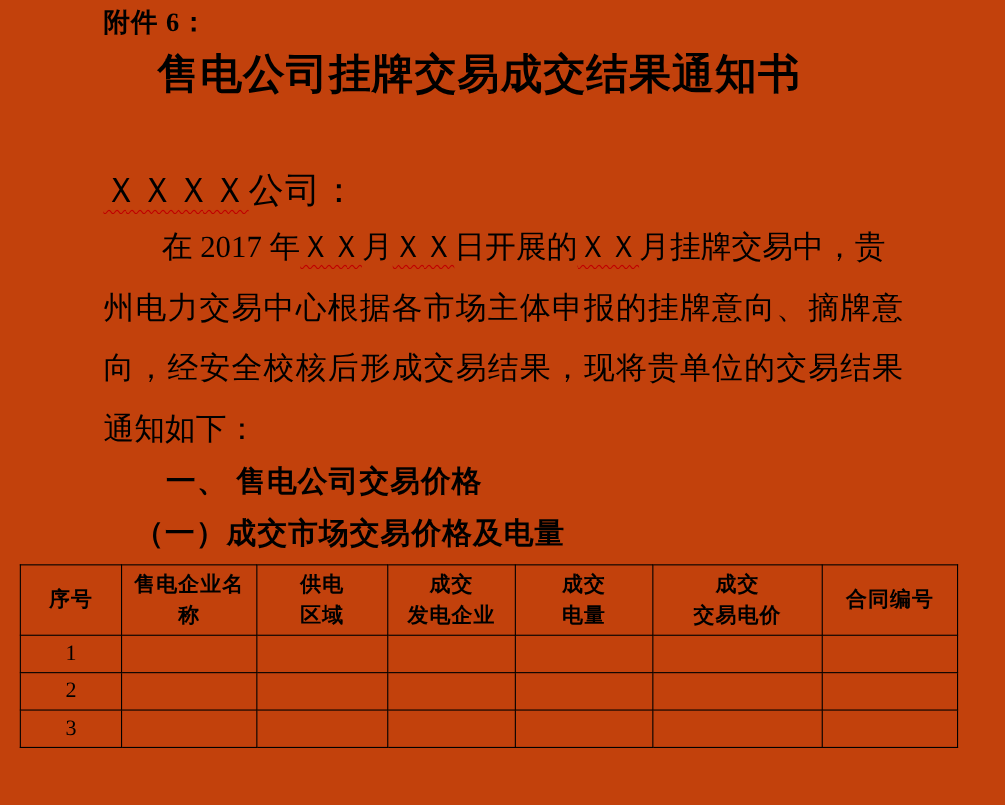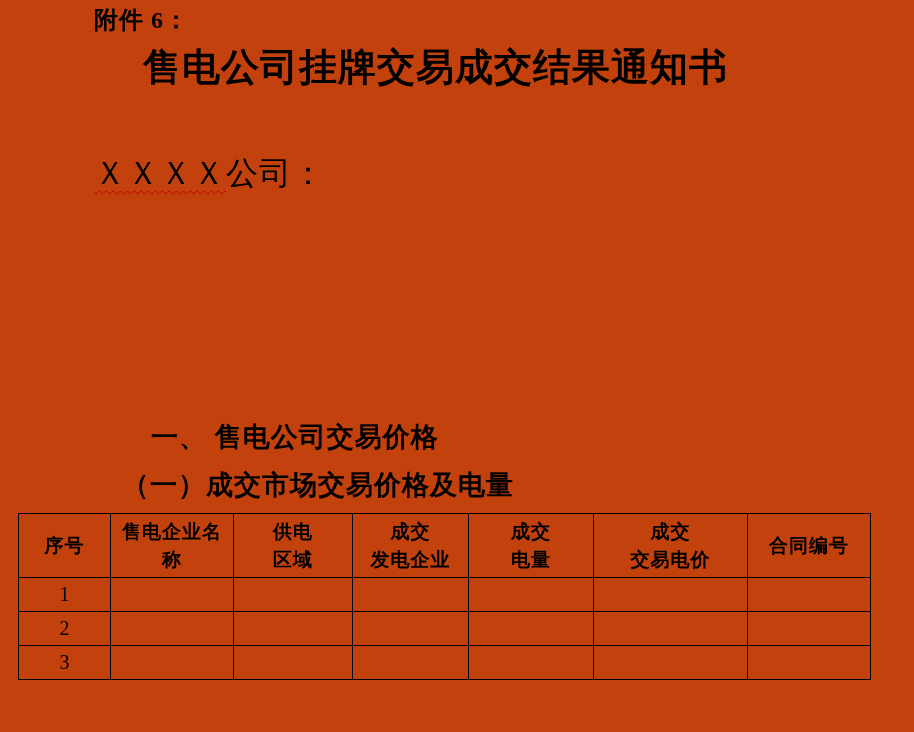--- a/index.html
+++ b/index.html
@@ -111,20 +111,26 @@
 <body>
 
 <div class="page">
 
   <div class="attachment-label">附件 6：</div>
 
   <div class="doc-title">售电公司挂牌交易成交结果通知书</div>
 
   <div class="salutation"><span class="wavy" style="text-decoration-color: rgb(192, 0, 0);">ＸＸＸＸ</span><span>公司：</span></div>
 
+  <div class="paragraph">
+    <div class="para-line indented"><span>在 2017 年</span><span class="wavy" style="text-decoration-color: rgb(192, 0, 0);">ＸＸ</span><span>月</span><span class="wavy" style="text-decoration-color: rgb(192, 0, 0);">ＸＸ</span><span>日开展的</span><span class="wavy" style="text-decoration-color: rgb(192, 0, 0);">ＸＸ</span><span>月挂牌交易中，贵</span></div>
+    <div class="para-line justified">州电力交易中心根据各市场主体申报的挂牌意向、摘牌意</div>
+    <div class="para-line justified">向，经安全校核后形成交易结果，现将贵单位的交易结果</div>
+    <div class="para-line">通知如下：</div>
+  </div>
 
   <div class="heading h-section1">一、 售电公司交易价格</div>
 
   <div class="heading h-subsection1">（一）成交市场交易价格及电量</div>
 
   <table class="results">
     <colgroup>
       <col class="c-seq">
         <col class="c-name">
         <col class="c-area">

